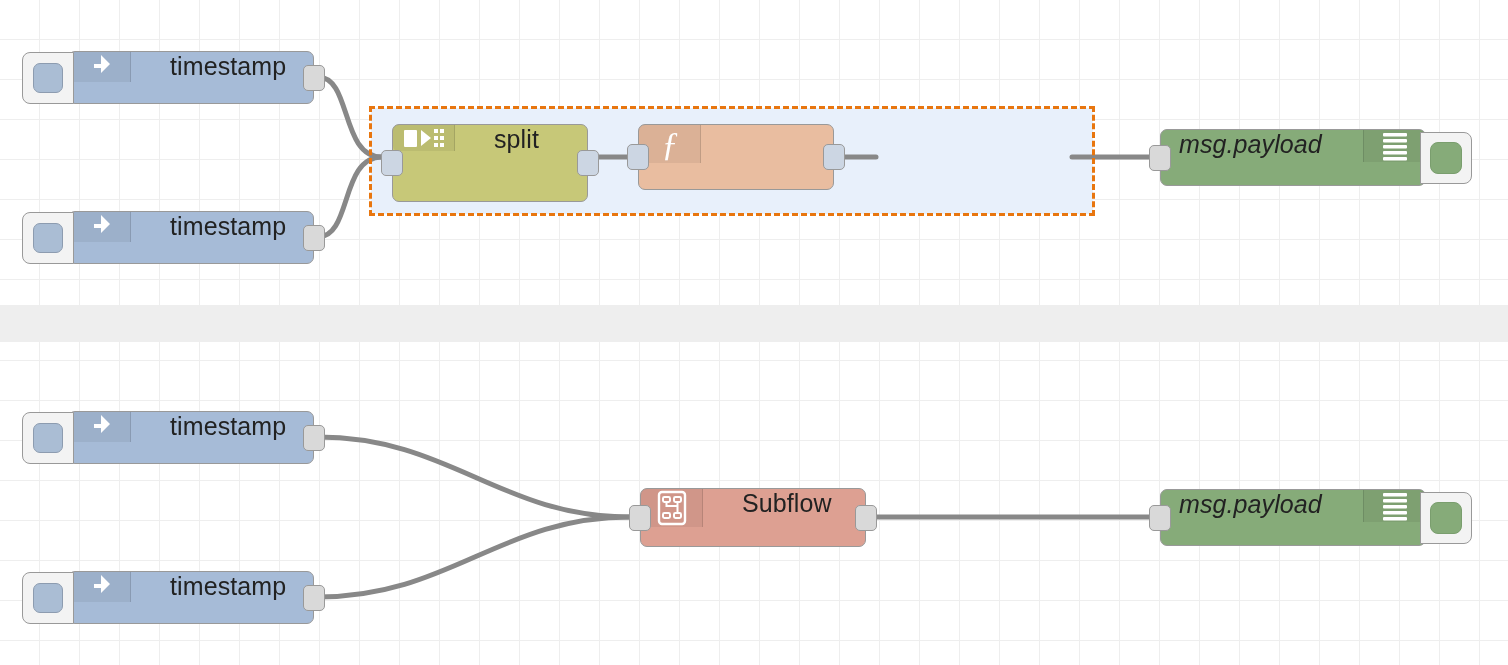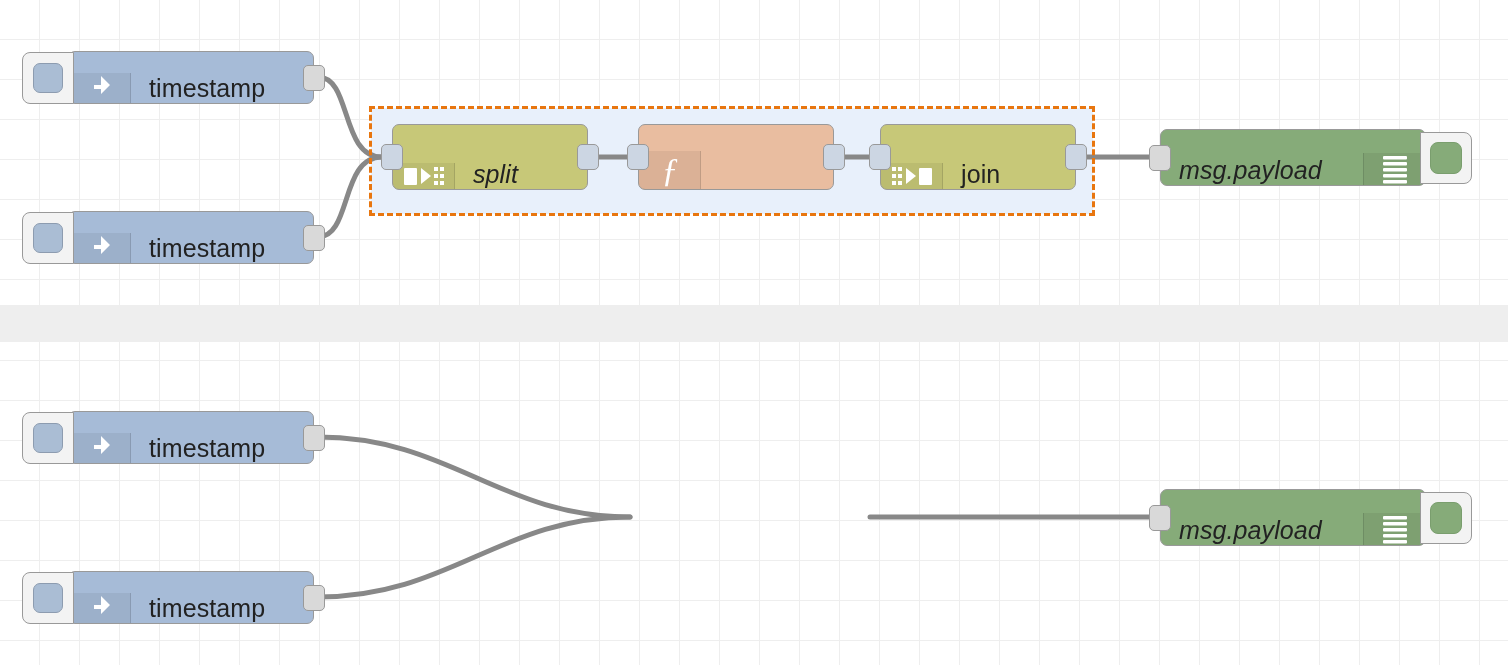--- a/index.html
+++ b/index.html
@@ -41,24 +41,25 @@
     background: #eeeeee;
   }
 
   svg.wires { position: absolute; left: 0; top: 0; overflow: visible; }
   .wire { fill: none; stroke: #888888; stroke-width: 5; stroke-linecap: round; }
 
   
   .node {
     position: absolute;
     display: flex;
-    align-items: flex-end;
+    align-items: flex-start;
     border: 1.6px solid #999999;
     border-radius: 7px;
     overflow: visible;
+    gap: 21px;
   }
   .node-icon-box {
     width: 62px;
     display: flex;
     align-items: center;
     justify-content: center;
     border-top-left-radius: 5px;
     border-bottom-left-radius: 5px;
     background: rgba(0,0,0,0.06);
     border-right: 1.4px solid rgba(0,0,0,0.12);
@@ -201,21 +202,21 @@
       </div>
       <div class="node-icon-box">
         <svg class="ico" width="30" height="30" viewBox="0 0 30 30">
           <path d="M5 8 h11 v-5 l9 9 -9 9 v-5 h-7 v-4 h7 v-4 h-11 z" fill="#ffffff"></path>
         </svg>
       </div>
       <div class="node-label pad-left">timestamp</div>
       <div class="port out"></div>
     </div>
 
-    <div class="node n-split" style="left:392px; top:124px; width:196px; height:66px;font-style:italic;">
+    <div class="node n-split" style="left:392px; top:124px; width:196px; height:78px;">
       <div class="node-icon-box">
         <svg class="ico" width="44" height="26" viewBox="0 0 44 26">
           <rect x="2" y="5" width="13" height="17" rx="1" fill="#ffffff"></rect>
           <path d="M19 5 L29 13 L19 21 z" fill="#ffffff"></path>
           <g fill="#ffffff">
             <rect x="32" y="4" width="4" height="4"></rect>
             <rect x="38" y="4" width="4" height="4"></rect>
             <rect x="32" y="11" width="4" height="4"></rect>
             <rect x="38" y="11" width="4" height="4"></rect>
             <rect x="32" y="18" width="4" height="4"></rect>
@@ -232,39 +233,20 @@
       <div class="node-icon-box">
         <svg class="ico" width="30" height="38" viewBox="0 0 30 38">
           <text x="15" y="30" font-family="'Liberation Serif', serif" font-style="italic" font-size="34" fill="#ffffff" text-anchor="middle">ƒ</text>
         </svg>
       </div>
       <div class="node-label pad-left"></div>
       <div class="port in blue"></div>
       <div class="port out blue"></div>
     </div>
 
-    <div class="node n-join" style="left:880px; top:124px; width:196px; height:66px;">
-      <div class="node-icon-box">
-        <svg class="ico" width="44" height="26" viewBox="0 0 44 26">
-          <g fill="#ffffff">
-            <rect x="2" y="4" width="4" height="4"></rect>
-            <rect x="8" y="4" width="4" height="4"></rect>
-            <rect x="2" y="11" width="4" height="4"></rect>
-            <rect x="8" y="11" width="4" height="4"></rect>
-            <rect x="2" y="18" width="4" height="4"></rect>
-            <rect x="8" y="18" width="4" height="4"></rect>
-          </g>
-          <path d="M16 5 L26 13 L16 21 z" fill="#ffffff"></path>
-          <rect x="29" y="5" width="13" height="17" rx="1" fill="#ffffff"></rect>
-        </svg>
-      </div>
-      <div class="node-label pad-left">join</div>
-      <div class="port in blue"></div>
-      <div class="port out blue"></div>
-    </div>
 
     <div class="sel-box" style="left:369px; top:106px; width:726px; height:110px;"></div>
 
     <div class="node n-debug" style="left:1160px; top:129px; width:266px; height:57px;">
       <div class="node-label pad-left">msg.payload</div>
       <div class="node-icon-box right">
         <svg class="ico" width="34" height="32" viewBox="0 0 34 32">
           <g fill="#ffffff">
             <rect x="5" y="3" width="24" height="3.4" rx="1"></rect>
             <rect x="5" y="9" width="24" height="3.4" rx="1"></rect>
@@ -311,20 +293,36 @@
       </div>
       <div class="node-icon-box">
         <svg class="ico" width="30" height="30" viewBox="0 0 30 30">
           <path d="M5 8 h11 v-5 l9 9 -9 9 v-5 h-7 v-4 h7 v-4 h-11 z" fill="#ffffff"></path>
         </svg>
       </div>
       <div class="node-label pad-left">timestamp</div>
       <div class="port out"></div>
     </div>
 
+    <div class="node n-subflow" style="left:640px; top:146px; width:226px; height:59px;">
+      <div class="node-icon-box">
+        <svg class="ico" width="34" height="38" viewBox="0 0 34 38">
+          <rect x="4" y="3" width="26" height="32" rx="3" fill="none" stroke="#ffffff" stroke-width="2.4"></rect>
+          <rect x="8" y="8" width="7" height="5" rx="1.4" fill="none" stroke="#ffffff" stroke-width="2"></rect>
+          <rect x="19" y="8" width="7" height="5" rx="1.4" fill="none" stroke="#ffffff" stroke-width="2"></rect>
+          <rect x="8" y="24" width="7" height="5" rx="1.4" fill="none" stroke="#ffffff" stroke-width="2"></rect>
+          <rect x="19" y="24" width="7" height="5" rx="1.4" fill="none" stroke="#ffffff" stroke-width="2"></rect>
+          <path d="M11.5 13 v4 h11 v7" fill="none" stroke="#ffffff" stroke-width="2"></path>
+          <path d="M22.5 13 v3" fill="none" stroke="#ffffff" stroke-width="2"></path>
+        </svg>
+      </div>
+      <div class="node-label pad-left">Subflow</div>
+      <div class="port in"></div>
+      <div class="port out"></div>
+    </div>
 
     <div class="node n-debug" style="left:1160px; top:147px; width:266px; height:57px;">
       <div class="node-label pad-left">msg.payload</div>
       <div class="node-icon-box right">
         <svg class="ico" width="34" height="32" viewBox="0 0 34 32">
           <g fill="#ffffff">
             <rect x="5" y="3" width="24" height="3.4" rx="1"></rect>
             <rect x="5" y="9" width="24" height="3.4" rx="1"></rect>
             <rect x="5" y="15" width="24" height="3.4" rx="1"></rect>
             <rect x="5" y="21" width="24" height="3.4" rx="1"></rect>

